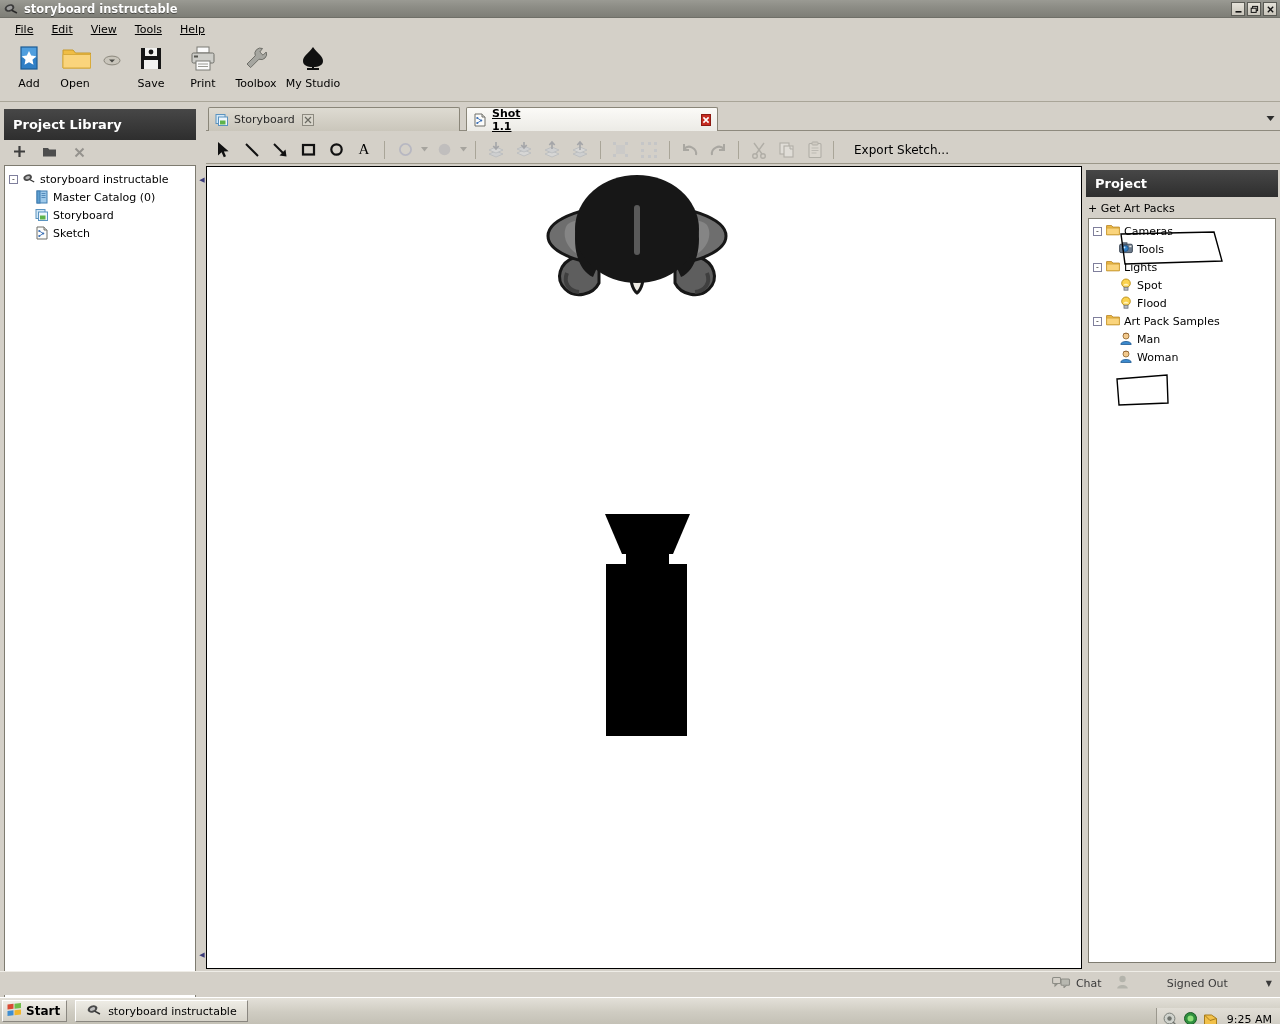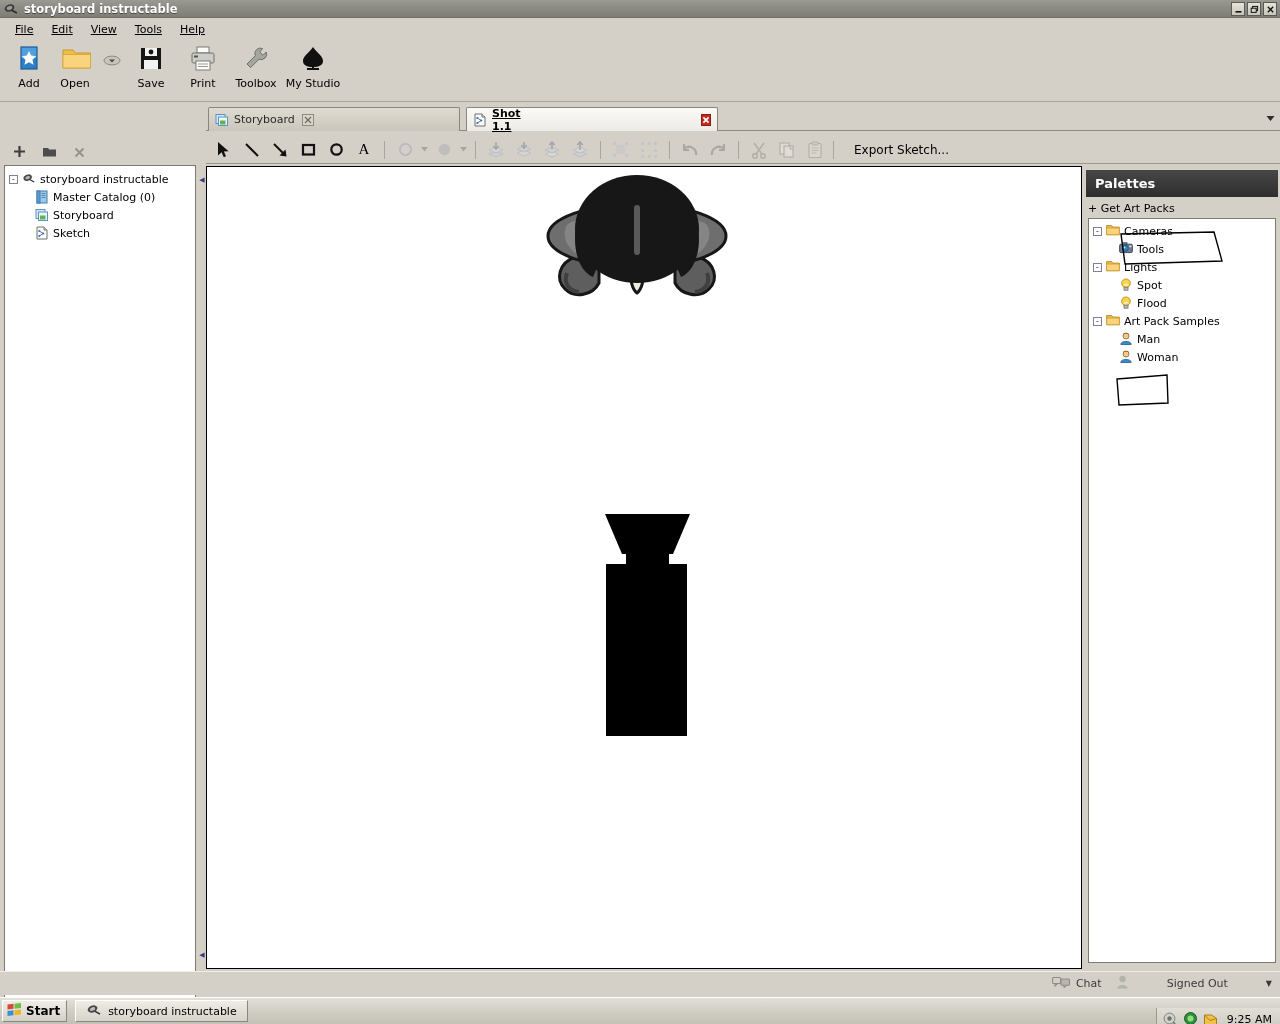--- a/index.html
+++ b/index.html
@@ -287,20 +287,23 @@
         <path d="M15 3 C20 10 25 12 25 17 C25 21 21 23 15 23 C9 23 5 21 5 17 C5 12 10 10 15 3 Z" fill="#101010"></path>
         <rect x="14" y="17" width="2" height="8" fill="#101010"></rect>
         <path d="M9 25 h12" stroke="#101010" stroke-width="2"></path>
       </svg>
     </span>
     <span class="lbl">My Studio</span>
   </div>
 </div>
 
 <div id="libpanel">
+  <div id="libhdr">
+    <span>Project Library</span>
+  </div>
 
   <div id="libtools">
     <span class="it" style="font-weight:bold;color:#3a3a3a;">
       <svg width="13" height="13" viewBox="0 0 13 13">
           <path d="M6.5 1 v11 M1 6.5 h11" stroke="#3e3e3e" stroke-width="2.2"></path>
         </svg>
     </span>
     <span class="it">
       <svg width="15" height="13" viewBox="0 0 15 13">
         <path d="M1 3 h5 l1.3 1.6 h6.7 v7 h-13 z" fill="#4d4d4d"></path>
@@ -609,21 +612,21 @@
 
       <rect x="419" y="387" width="43" height="24" fill="#000"></rect>
 
       <rect x="399" y="397" width="81" height="172" fill="#000"></rect>
     </g>
   </svg>
 </div>
 
 <div id="palpanel">
   <div id="palhdr">
-    <span>Palettes</span>
+    <span>Project</span>
   </div>
 
   <div id="getart">+ Get Art Packs</div>
 
   <div id="paltree" style="position:absolute;">
     <div style="position:relative;padding-top:3px;">
 
       <div class="trow">
         <span class="twist">-</span>
         <span class="ticon">

